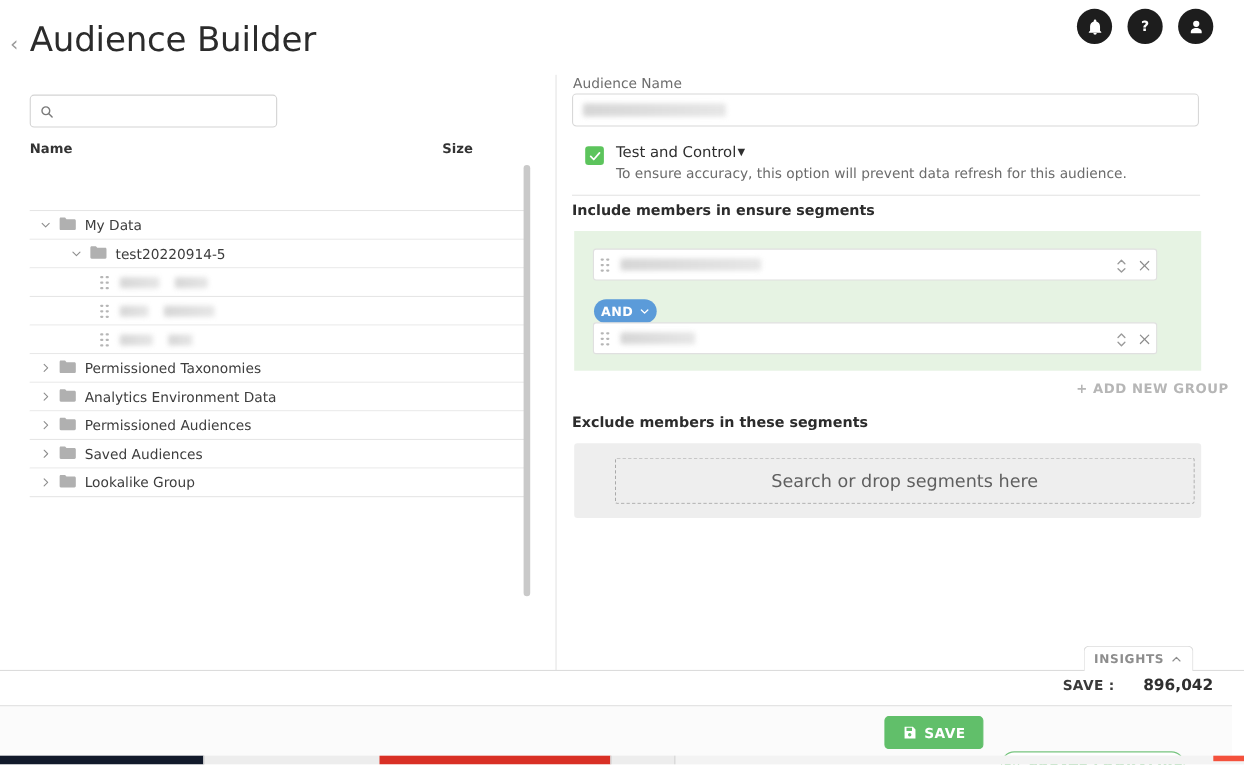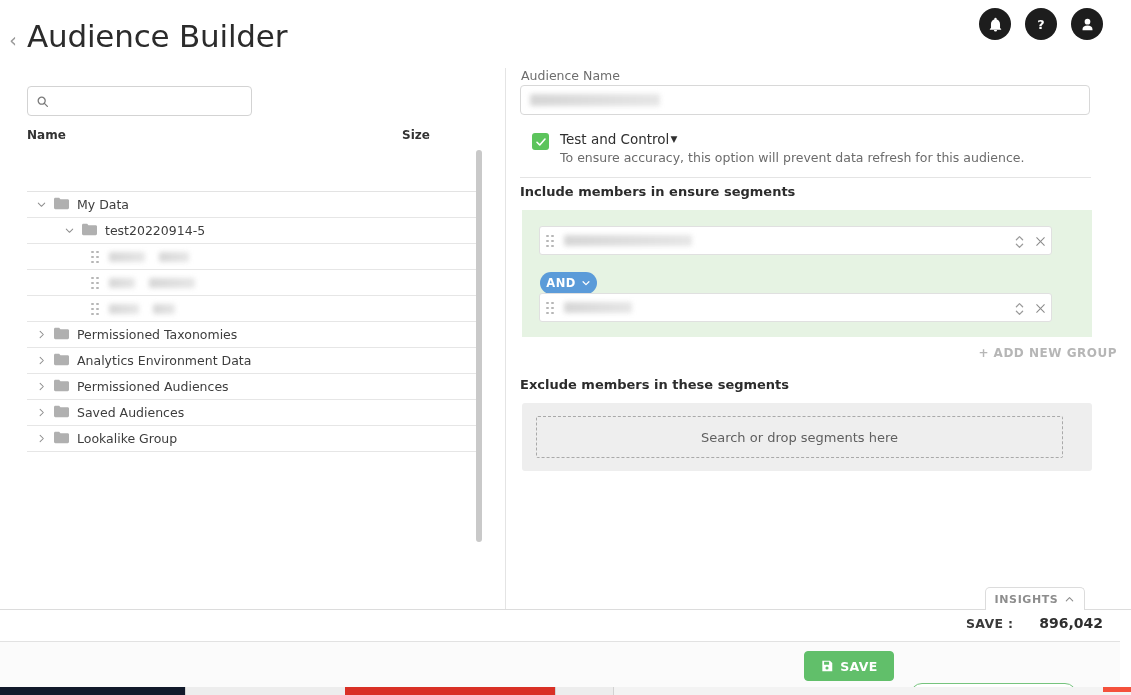--- a/index.html
+++ b/index.html
@@ -150,24 +150,24 @@
     position:absolute; right:14px; top:278px;
     font-size:12px; font-weight:bold; letter-spacing:.5px; color:#b6b6b6;
     cursor:pointer; white-space:nowrap;
   }
 
   .exclude-box {
     position:absolute; left:16px; top:335px; width:570px; height:68px;
     background:#eeeeee; border-radius:3px;
   }
   .dropzone {
-    position:absolute; left:14px; top:13px; width:527px; height:42px;
+    position:absolute; left:37px; top:13px; width:527px; height:42px;
     border:1px dashed #a9a9a9; border-radius:2px;
     display:flex; align-items:center; justify-content:center;
-    font-size:13px; color:#5f5f5f; cursor:pointer;text-align:center;
+    font-size:16px; color:#5f5f5f; cursor:pointer;text-align:center;
   }
 
   
   .insights-tab {
     position:absolute; left:985px; top:587px; width:100px; height:23px;
     border:1px solid #dcdcdc; border-bottom:none;
     border-top-left-radius:5px; border-top-right-radius:5px;
     background:#fff; display:flex; align-items:center; justify-content:center; gap:6px;
     font-size:11px; font-weight:bold; letter-spacing:.6px; color:#8d8d8d; cursor:pointer;
   }

